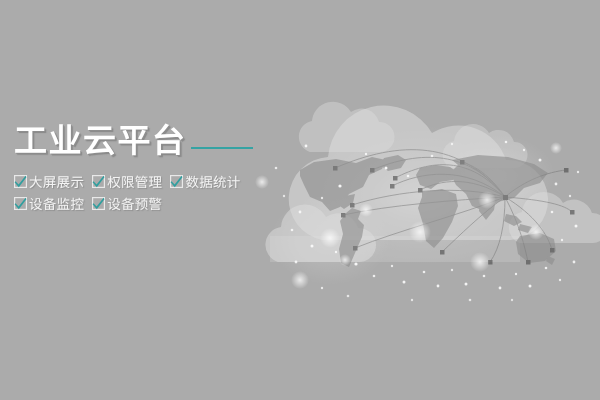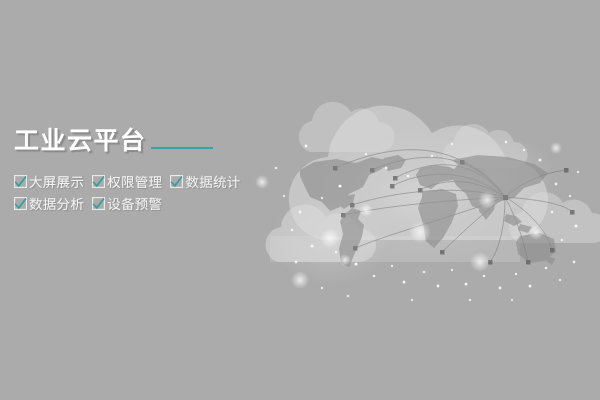--- a/index.html
+++ b/index.html
@@ -41,21 +41,21 @@
     width: 270px;
   }
 
   .title-row {
     display: flex;
     align-items: flex-end;
     height: 34px;
   }
 
   #page-title {
-    font-size: 25px;
+    font-size: 33px;
     line-height: 30px;
     font-weight: 700;
     letter-spacing: 1.5px;
     color: #ffffff;
     text-shadow:
        1px 1px 0 #8e8e8e,
        2px 2px 1px rgba(110,110,110,0.55);
     white-space: nowrap;
   }
 
@@ -370,30 +370,30 @@
       <div class="feature-item">
         <span class="check-icon">
           <svg viewBox="0 0 13 13" xmlns="http://www.w3.org/2000/svg">
             <rect x="0.6" y="0.6" width="11.8" height="11.8" fill="none" stroke="#e9e9e9" stroke-width="1.2"></rect>
             <path d="M1.5,6.2 L4.6,9.6 L11.6,0.8 L12.4,2.2 L4.8,12.2 L0.6,7.2 Z" fill="#2f9f9f"></path>
           </svg>
         </span>
         <span class="feature-label">数据统计</span>
       </div>
 
-
       <div class="feature-item">
         <span class="check-icon">
           <svg viewBox="0 0 13 13" xmlns="http://www.w3.org/2000/svg">
             <rect x="0.6" y="0.6" width="11.8" height="11.8" fill="none" stroke="#e9e9e9" stroke-width="1.2"></rect>
             <path d="M1.5,6.2 L4.6,9.6 L11.6,0.8 L12.4,2.2 L4.8,12.2 L0.6,7.2 Z" fill="#2f9f9f"></path>
           </svg>
         </span>
-        <span class="feature-label">数据分析</span>
+        <span class="feature-label">设备监控</span>
       </div>
+
 
 
       <div class="feature-item">
         <span class="check-icon">
           <svg viewBox="0 0 13 13" xmlns="http://www.w3.org/2000/svg">
             <rect x="0.6" y="0.6" width="11.8" height="11.8" fill="none" stroke="#e9e9e9" stroke-width="1.2"></rect>
             <path d="M1.5,6.2 L4.6,9.6 L11.6,0.8 L12.4,2.2 L4.8,12.2 L0.6,7.2 Z" fill="#2f9f9f"></path>
           </svg>
         </span>
         <span class="feature-label">设备预警</span>

